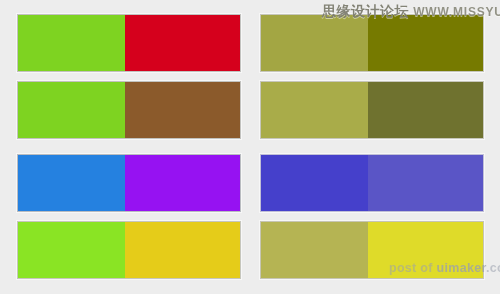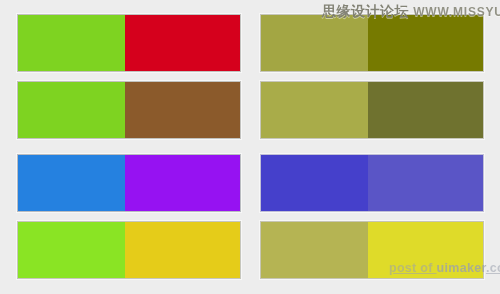--- a/index.html
+++ b/index.html
@@ -69,21 +69,21 @@
     color: #8e8e80;
   }
   #watermark-bottom {
     top: 261px;
     left: 389px;
     font-size: 12.5px;
     color: #9aa0ae;
     opacity: 0.75;
     letter-spacing: 0.3px;
   }
-  #watermark-bottom .wm-dim { opacity: 0.72; text-decoration: underline; }
+  #watermark-bottom .wm-dim { opacity: 0.72; }
 </style>
 </head>
 <body style="background: rgb(237, 237, 237);">
 
 <div id="canvas" style="background: rgb(237, 237, 237);">
 
   <div class="swatch-pair col-left row-1 halo" style="border: 1px solid rgb(194, 194, 191);">
     <div class="swatch-half swatch-left" style="background: rgb(126, 211, 33);"></div>
     <div class="swatch-half swatch-right" style="background: rgb(213, 0, 28);"></div>
   </div>

